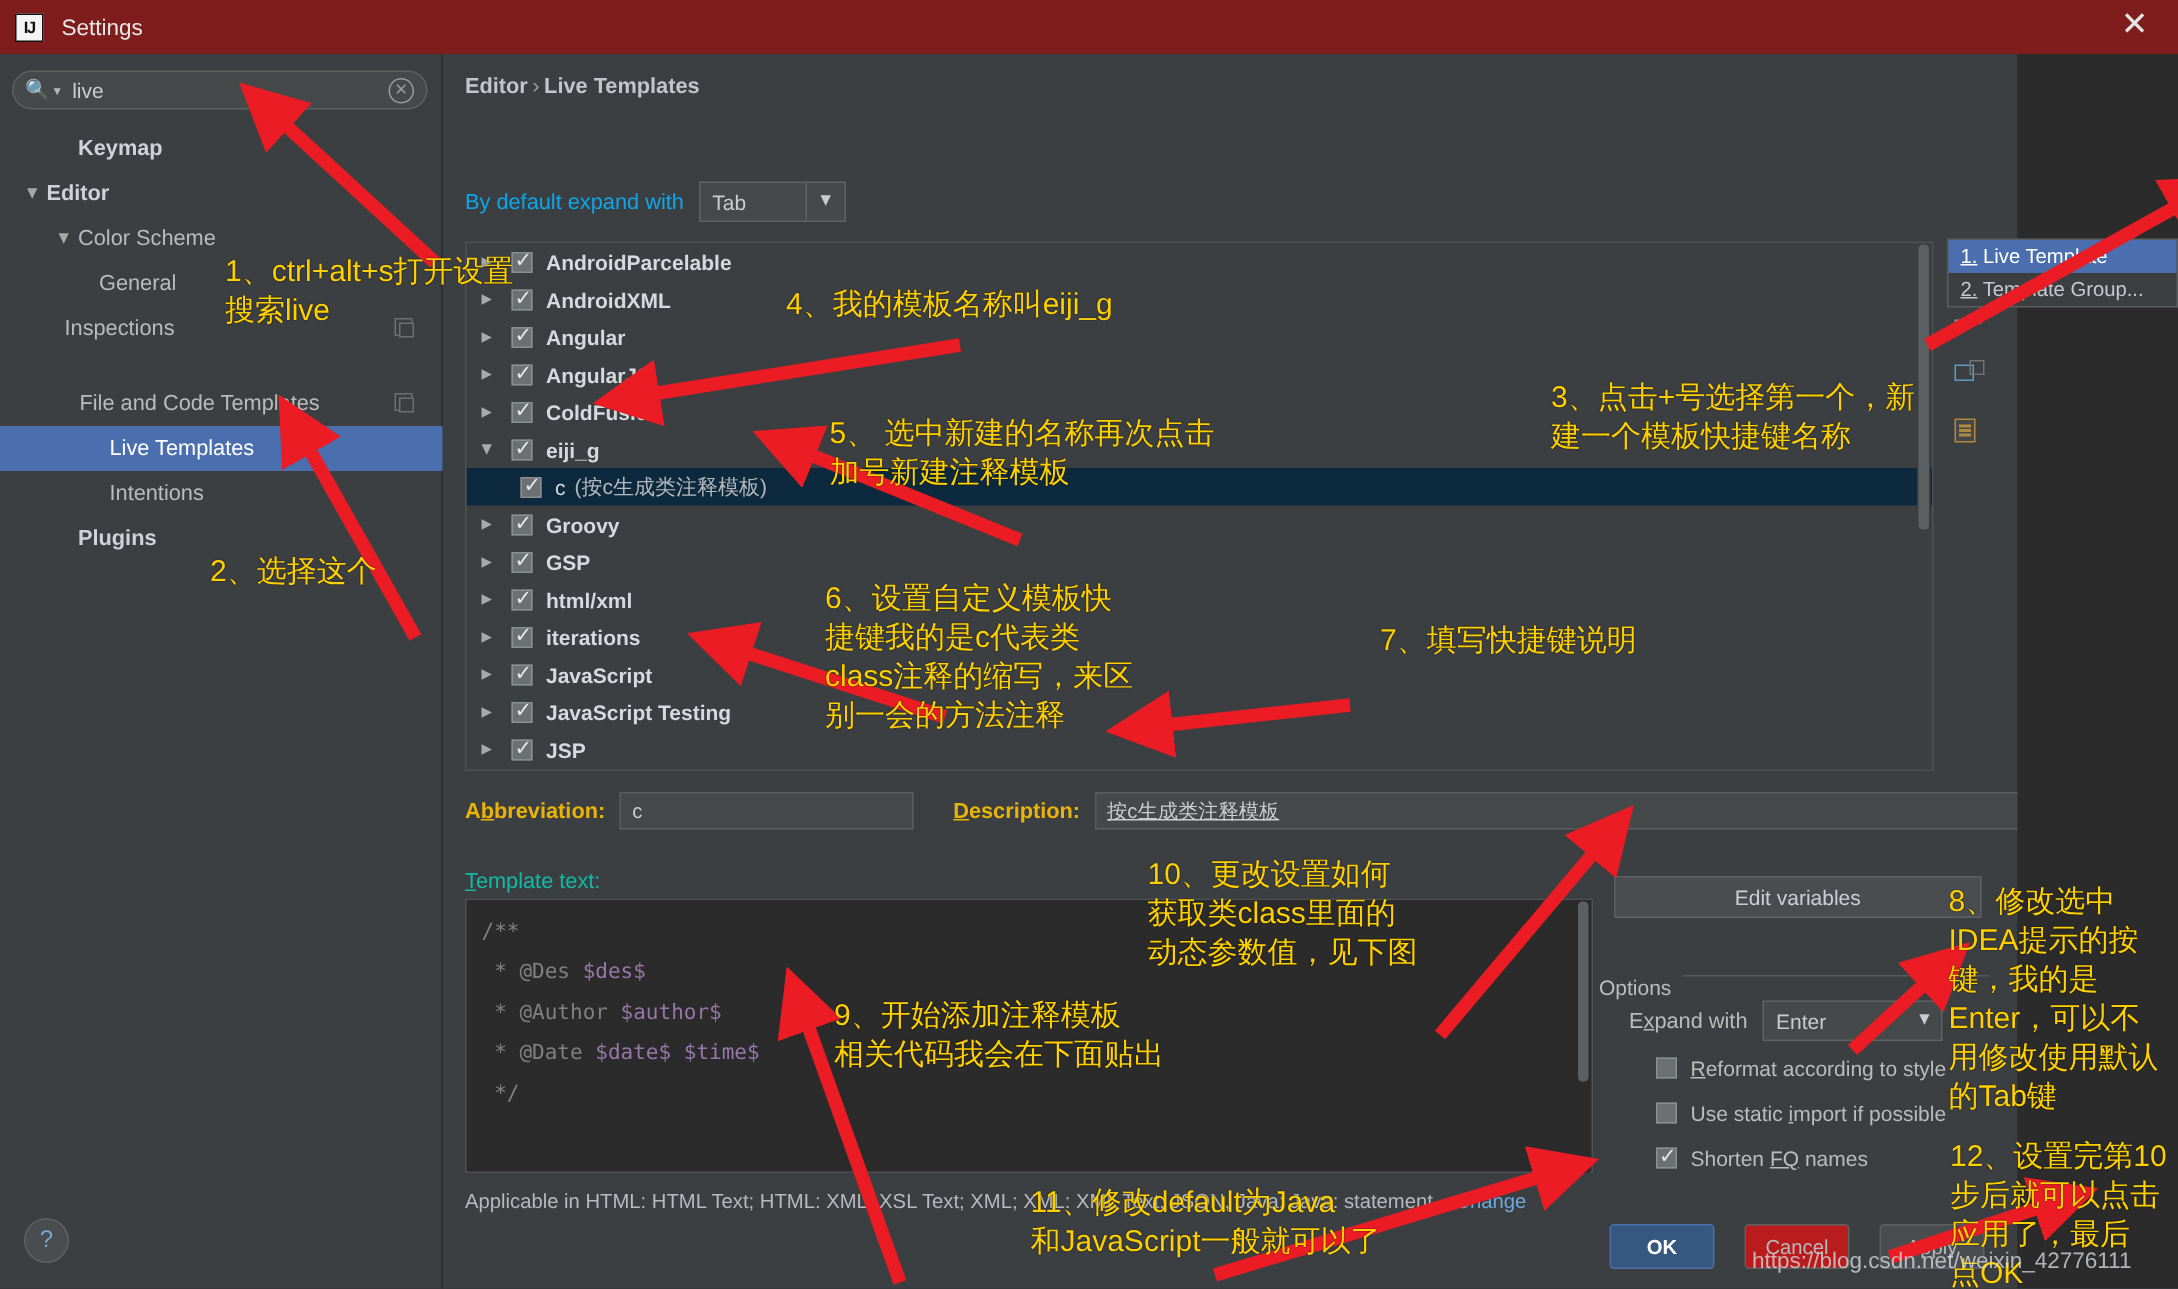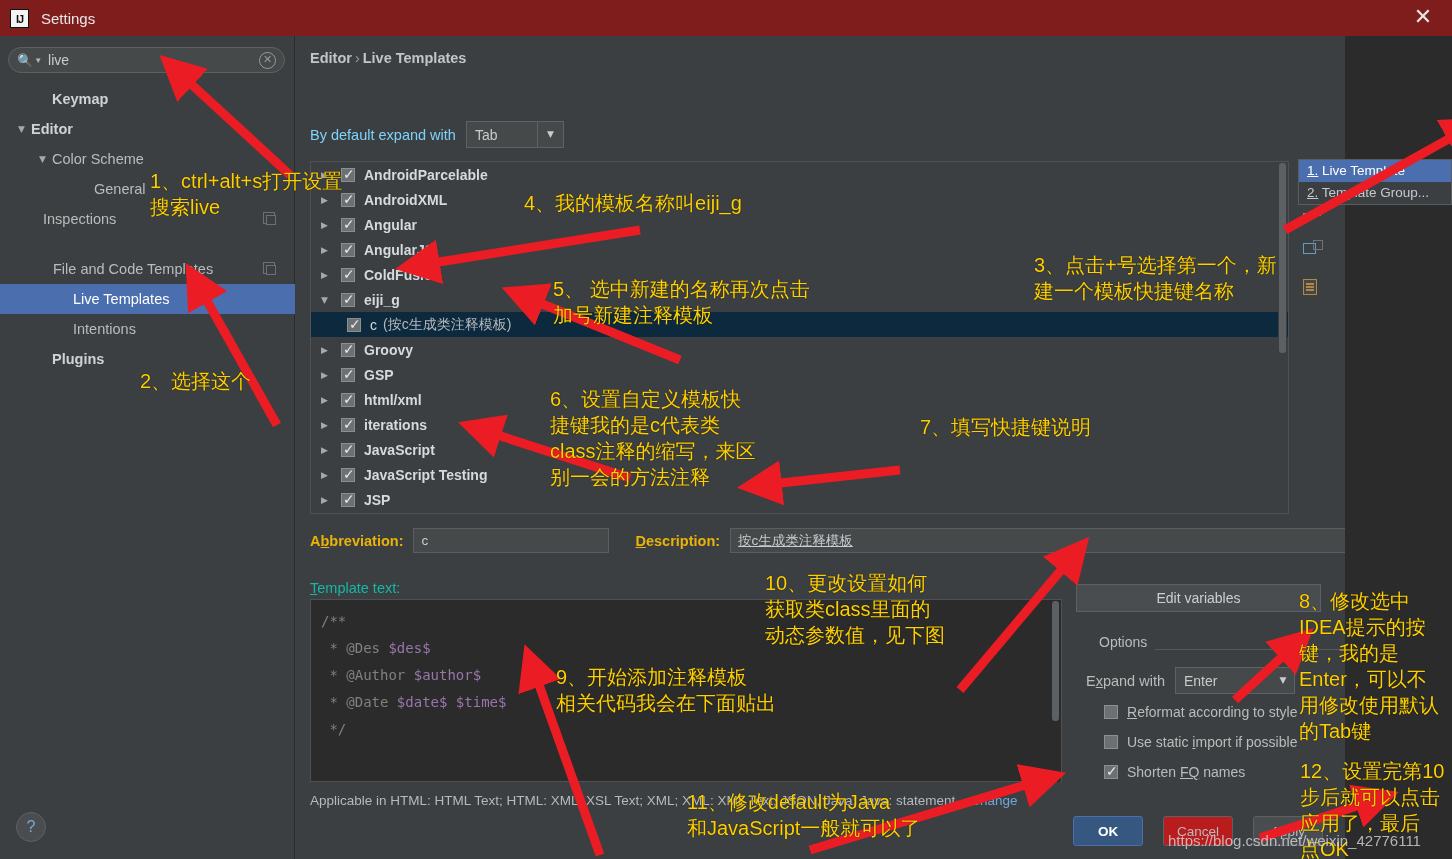--- a/index.html
+++ b/index.html
@@ -93,21 +93,21 @@
   .content { position: absolute; left: 296px; top: 0; width: 1049px; height: 823px; }
   .breadcrumb {
     position: absolute; left: 14px; top: 14px;
     color: #c2c5c9; font-size: 14.5px; font-weight: bold;
   }
   .breadcrumb .sep { font-weight: normal; color: #9a9da1; padding: 0 3px; }
 
   .expand-row {
     position: absolute; left: 14px; top: 85px; display: flex; align-items: center;
   }
-  .expand-lbl { color: #7dd3fc; font-size: 14.5px; }
+  .expand-lbl { color: #0ea5e9; font-size: 14.5px; }
   .combo {
     margin-left: 10px; width: 98px; height: 27px;
     background: #45494a; border: 1px solid #5e6265;
     display: flex; align-items: center;
   }
   .combo .val { color: #c8cbcf; font-size: 14px; padding-left: 8px; flex: 1; }
   .combo .arrow {
     width: 26px; height: 25px; border-left: 1px solid #5e6265;
     color: #c8cbcf; font-size: 9px; text-align: center; line-height: 25px;
     font-family: "DejaVu Sans", sans-serif;
@@ -235,22 +235,22 @@
   .applicable .chg { color: #6ea8dc; cursor: pointer; }
 
   
   .edit-vars-btn {
     position: absolute; left: 780px; top: 548px; width: 245px; height: 28px;
     background: #4a4d50; border: 1px solid #5d6164;
     color: #cbced2; font-size: 14px; text-align: center; line-height: 26px;
     cursor: pointer;
   }
   .options-hdr {
-    position: absolute; left: 770px; top: 598px; width: 260px;
-    display: flex; align-items: flex-end; margin-left: 33px;
+    position: absolute; left: 770px; top: 614px; width: 260px;
+    display: flex; align-items: flex-start;
   }
   .options-hdr .t { color: #bbbbbb; font-size: 14px; padding-right: 8px; }
   .options-hdr .rule { flex: 1; height: 1px; background: #565a5d; }
   .opt-expand {
     position: absolute; left: 790px; top: 631px; display: flex; align-items: center;
   }
   .opt-expand .l { color: #bbbbbb; font-size: 14.5px; }
   .opt-expand .l u { text-decoration: underline; }
   .combo2 {
     margin-left: 10px; width: 120px; height: 27px;
@@ -334,21 +334,21 @@
             <span>Keymap</span>
           </div>
           <div class="tree-row bold" style="padding-left: 18px;">
             <span class="tw">▼</span>
             <span>Editor</span>
           </div>
           <div class="tree-row" style="padding-left: 39px;">
             <span class="tw">▼</span>
             <span>Color Scheme</span>
           </div>
-          <div class="tree-row" style="padding-left: 81px;">
+          <div class="tree-row" style="padding-left: 53px;">
             <span class="tw"></span>
             <span>General</span>
           </div>
           <div class="tree-row" style="padding-left: 30px;">
             <span class="tw"></span>
             <span>Inspections</span>
             <span class="copy-ic"></span>
           </div>
           <div class="tree-row" style="padding-left: 40px; margin-top: 20px;">
             <span class="tw"></span>

